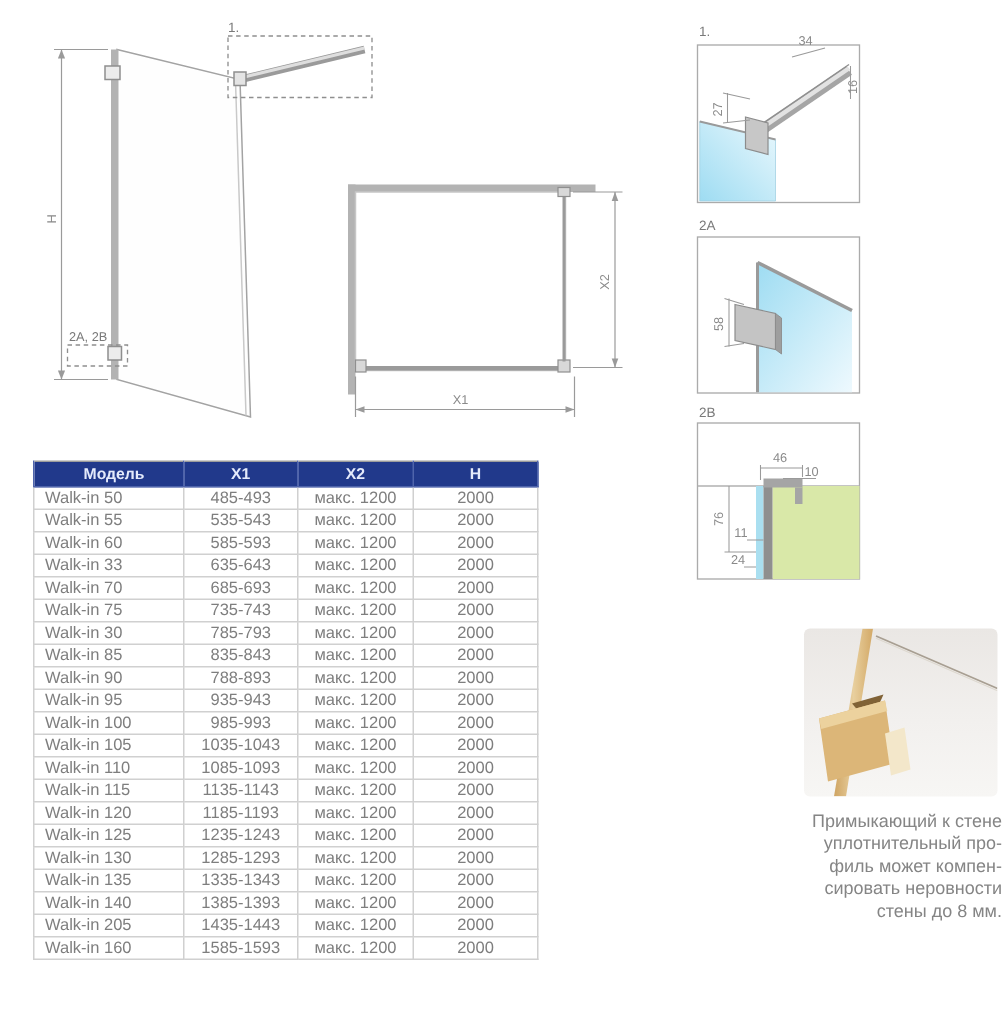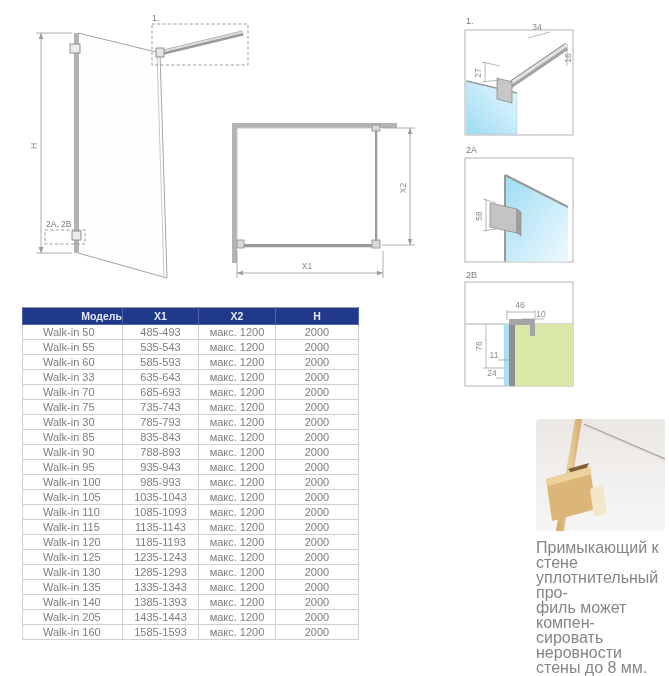--- a/index.html
+++ b/index.html
@@ -16,36 +16,36 @@
   #size-table{
     position:absolute;left:22px;top:307px;width:336px;
     border-collapse:collapse;table-layout:fixed;
     font-size:11px;border:1px solid #9c9c9c;
   }
   #size-table th{
     background:#21398b;color:#e4eafb;font-weight:bold;font-size:10.5px;
     height:16px;padding:0 0 0 0;border:1px solid #4f64ab;border-top:none;
     text-align:center;box-sizing:border-box;line-height:16px;
   }
-  #size-table th.c-model{text-align:right;padding-left:7px;}
+  #size-table th.c-model{text-align:center;padding-left:7px;}
   #size-table td{
     color:#7e7e7e;height:15px;padding:0;border:1px solid #d0d0d0;
     text-align:center;box-sizing:border-box;line-height:14px;background:#ffffff;
   }
-  #size-table td.c-model{text-align:left;padding-left:20px;}
+  #size-table td.c-model{text-align:left;padding-left:7px;}
 
   
   #product-photo{
     position:absolute;left:536px;top:419px;width:129px;height:112px;
     border-radius:4px;overflow:hidden;
     background:linear-gradient(180deg,#eae7e4 0%,#f2f0ee 55%,#f7f6f4 100%);
   }
   #photo-caption{
     position:absolute;left:536px;top:540px;width:132px;
-    font-size:16px;line-height:15px;color:#858585;white-space:pre-line;
+    font-size:12px;line-height:15px;color:#858585;white-space:pre-line;text-align:right;
   }
 </style>
 </head>
 <body>
 
 <svg class="abs" style="left:20px;top:5px" width="250" height="290" viewBox="0 0 250 290">
 
   <polygon points="58,28 140,48 147,273 58,248" fill="#fefefe" stroke="#a3a3a3" stroke-width="1"></polygon>
   <line x1="137" y1="49" x2="144" y2="272" stroke="#c9c9c9" stroke-width="1"></line>
 

